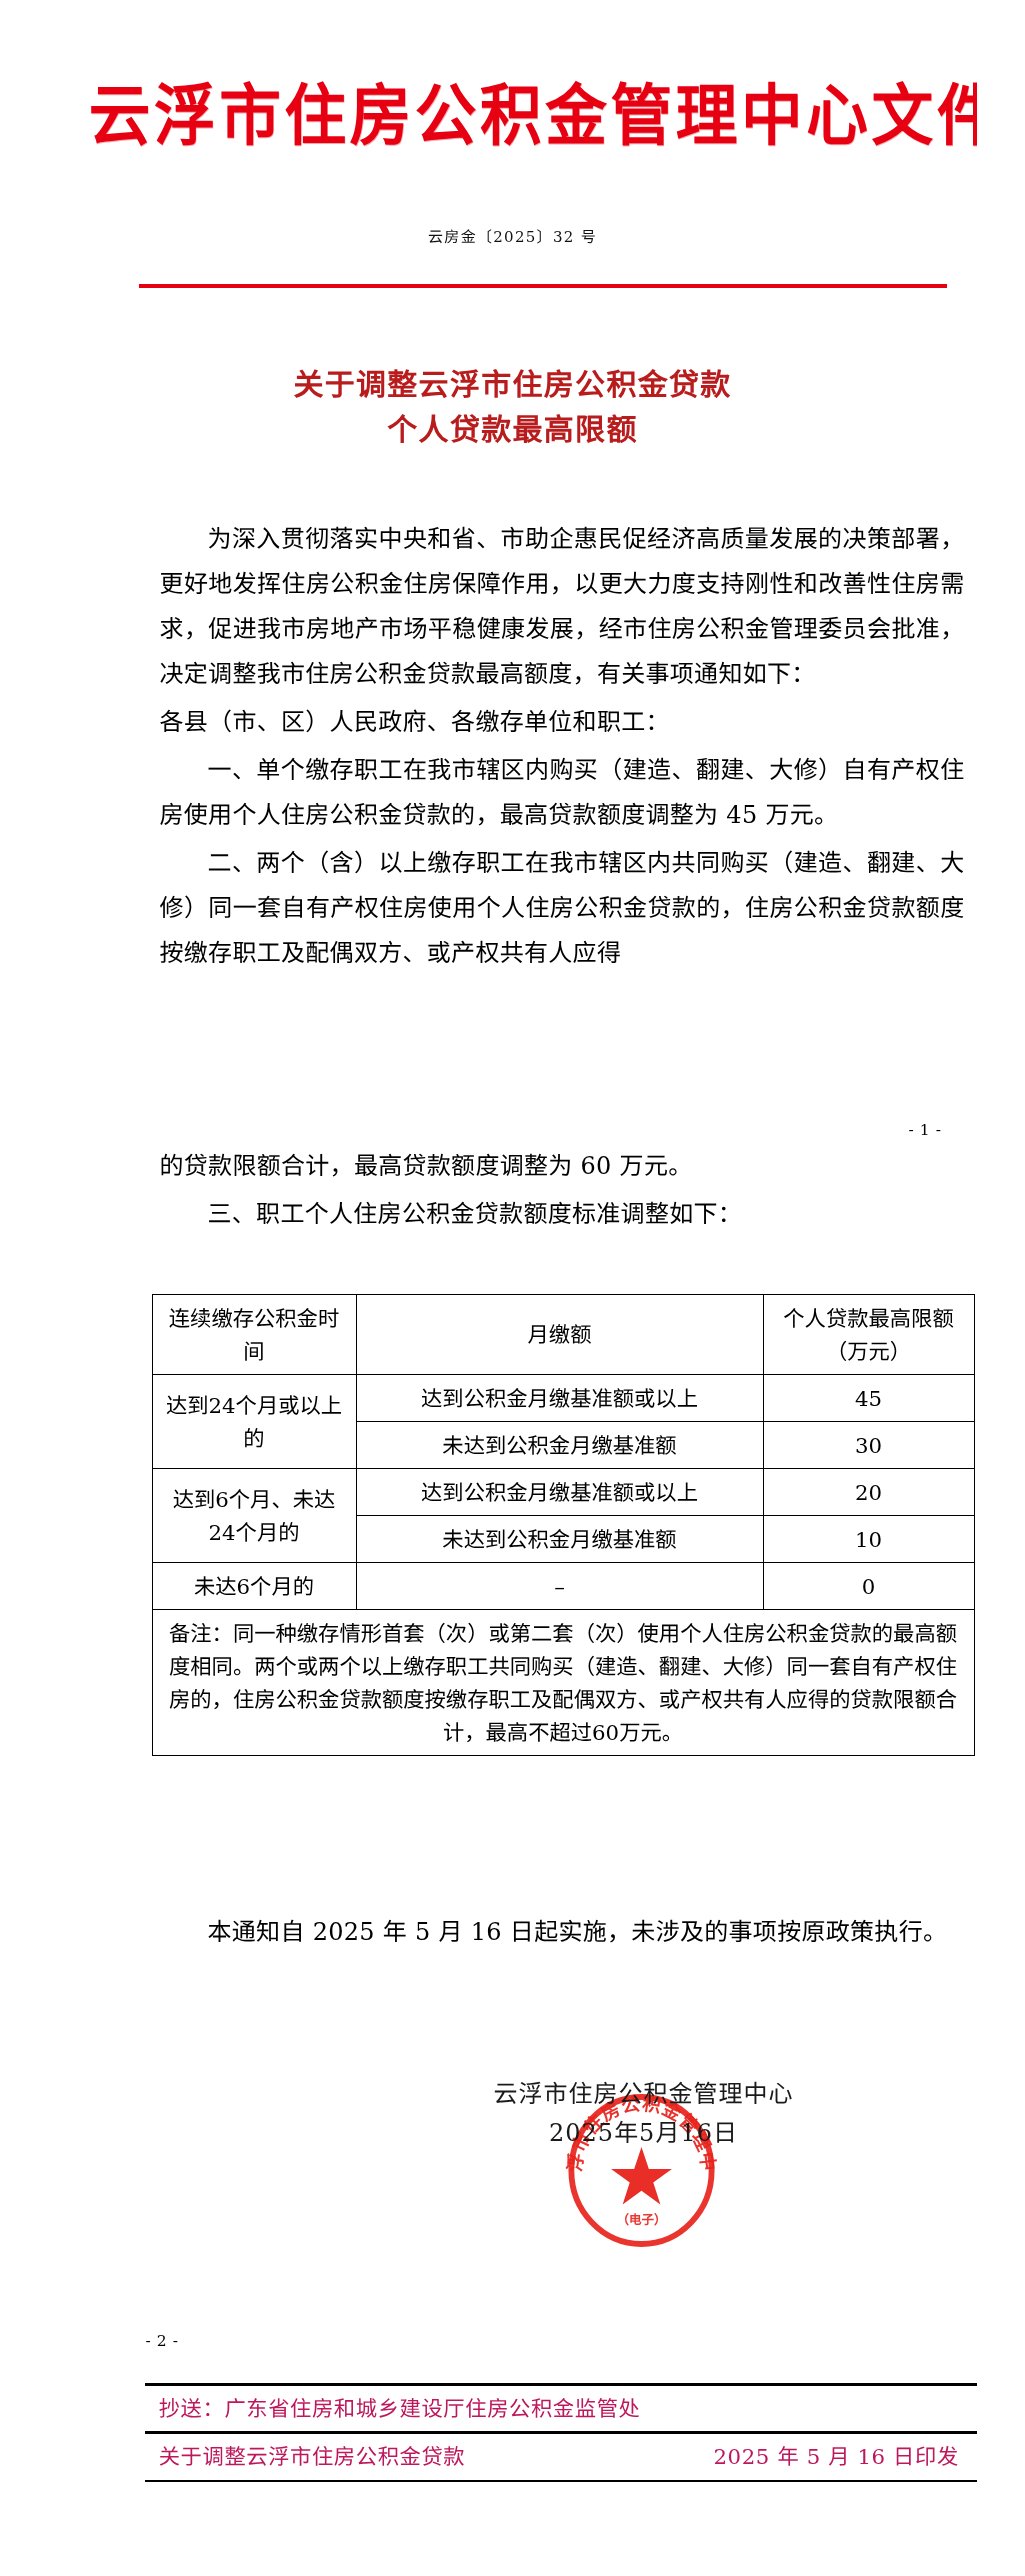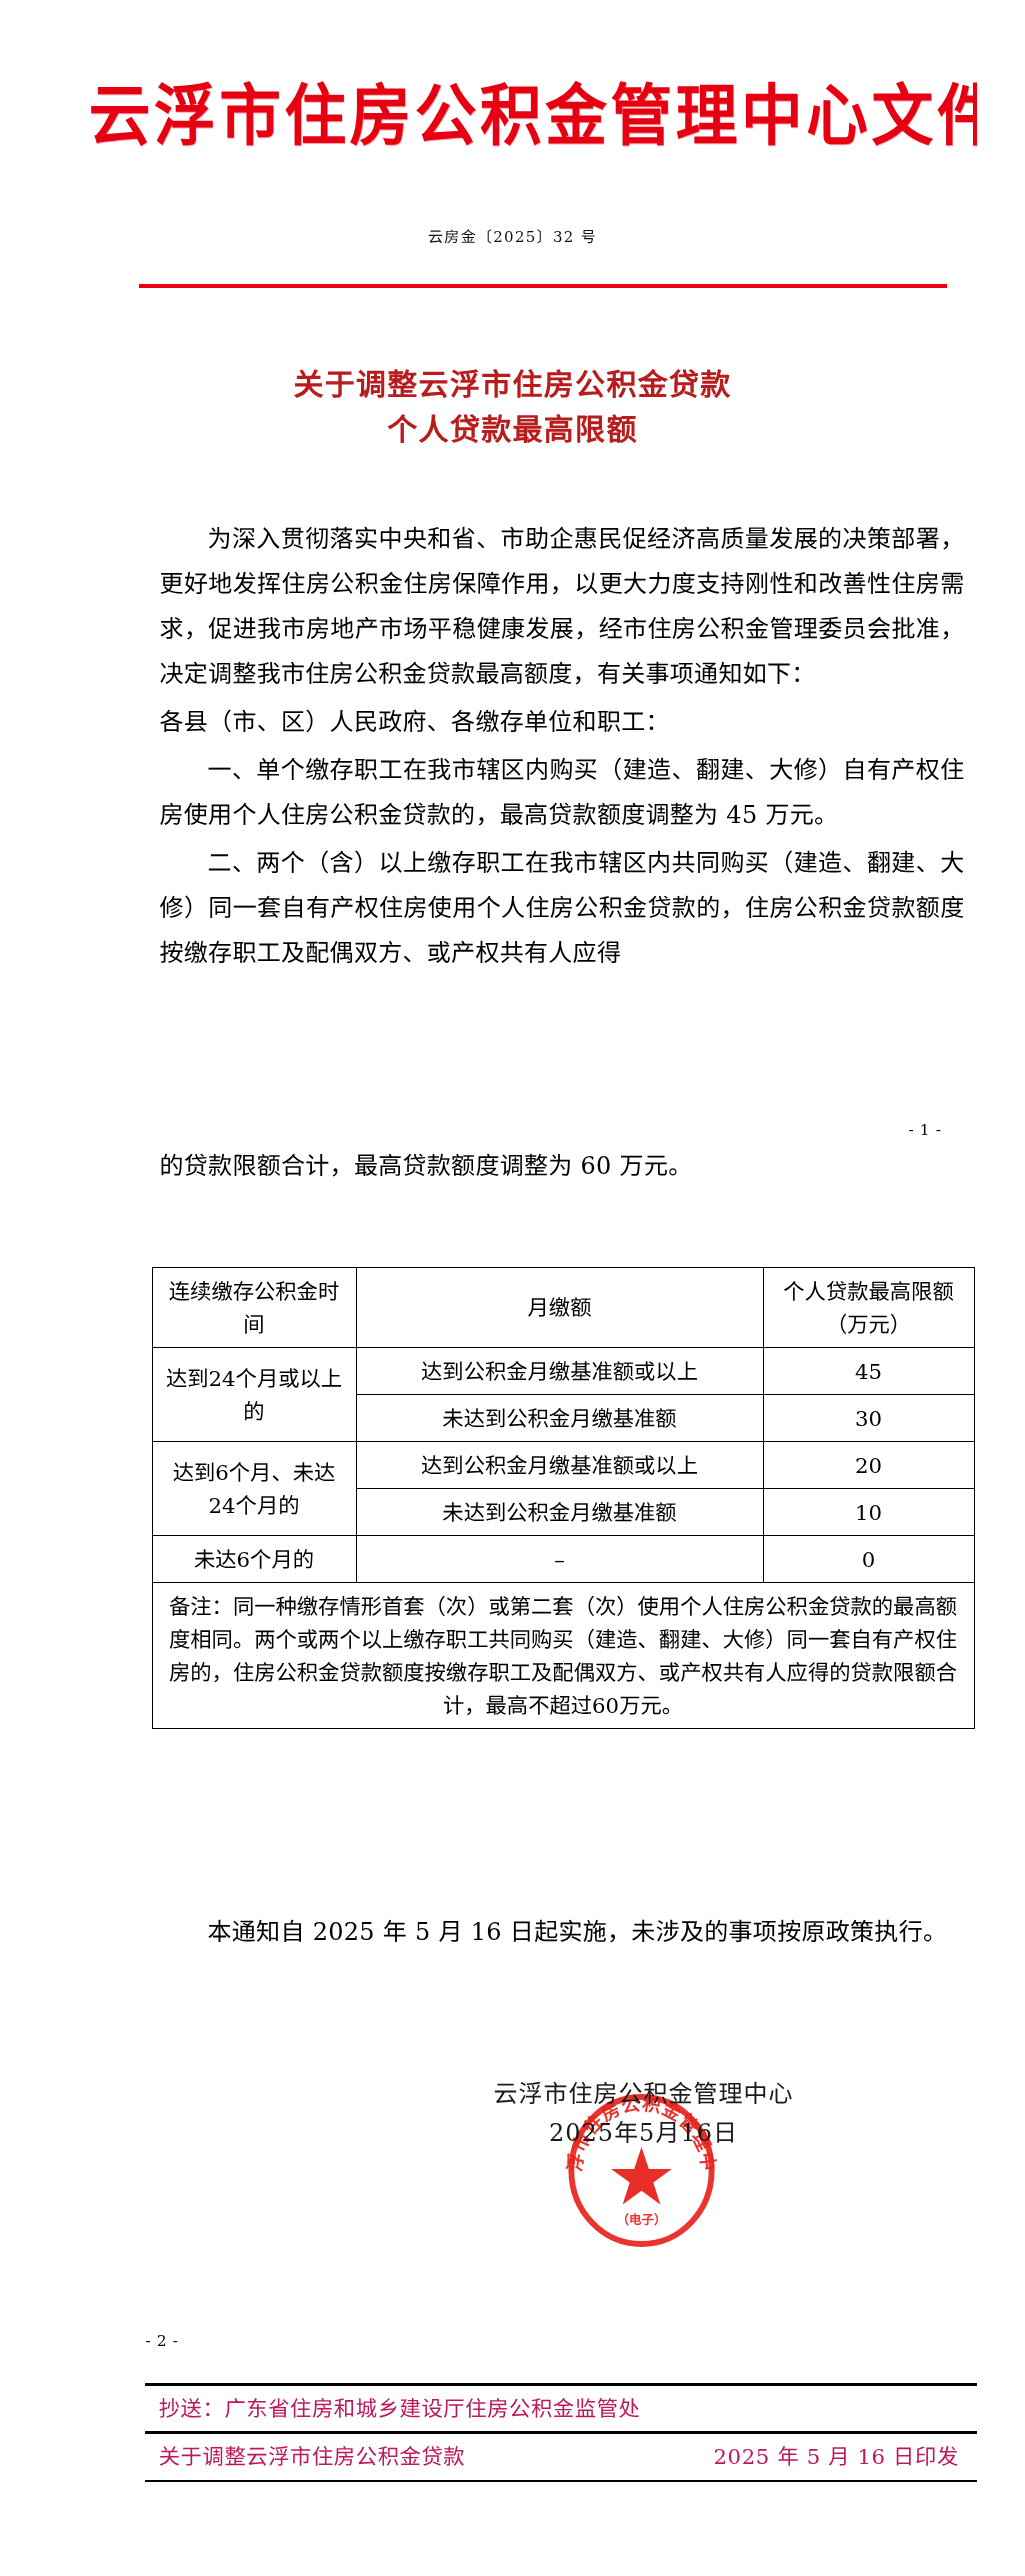--- a/index.html
+++ b/index.html
@@ -117,20 +117,21 @@
     position: absolute;
     left: 103px;
     top: 1267px;
     width: 822px;
   }
   table.loan-table {
     width: 100%;
     border-collapse: collapse;
     table-layout: fixed;
     font-family: "DejaVu Serif", "Liberation Serif", serif;
+    margin-top: 27px;
   }
   table.loan-table td, table.loan-table th {
     border: 1.3px solid #000;
     padding: 6.5px 7.8px;
     font-size: 21.3px;
     line-height: 1.55;
     font-weight: normal;
     text-align: center;
     vertical-align: middle;
     color: #000;
@@ -242,20 +243,21 @@
     <p class="bodytext indent">为深入贯彻落实中央和省、市助企惠民促经济高质量发展的决策部署，更好地发挥住房公积金住房保障作用，以更大力度支持刚性和改善性住房需求，促进我市房地产市场平稳健康发展，经市住房公积金管理委员会批准，决定调整我市住房公积金贷款最高额度，有关事项通知如下：</p>
     <p class="bodytext">各县（市、区）人民政府、各缴存单位和职工：</p>
     <p class="bodytext indent">一、单个缴存职工在我市辖区内购买（建造、翻建、大修）自有产权住房使用个人住房公积金贷款的，最高贷款额度调整为 45 万元。</p>
     <p class="bodytext indent">二、两个（含）以上缴存职工在我市辖区内共同购买（建造、翻建、大修）同一套自有产权住房使用个人住房公积金贷款的，住房公积金贷款额度按缴存职工及配偶双方、或产权共有人应得</p>
   </div>
 
   <div class="page-mark-1">- 1 -</div>
 
   <div class="body-wrap-2">
     <p class="bodytext">的贷款限额合计，最高贷款额度调整为 60 万元。</p>
+    <p class="bodytext indent">三、职工个人住房公积金贷款额度标准调整如下：</p>
   </div>
 
   <div class="tbl-wrap">
     <table class="loan-table">
       <colgroup>
           <col class="c1">
           <col class="c2">
           <col class="c3">
         </colgroup>
       <tbody>

